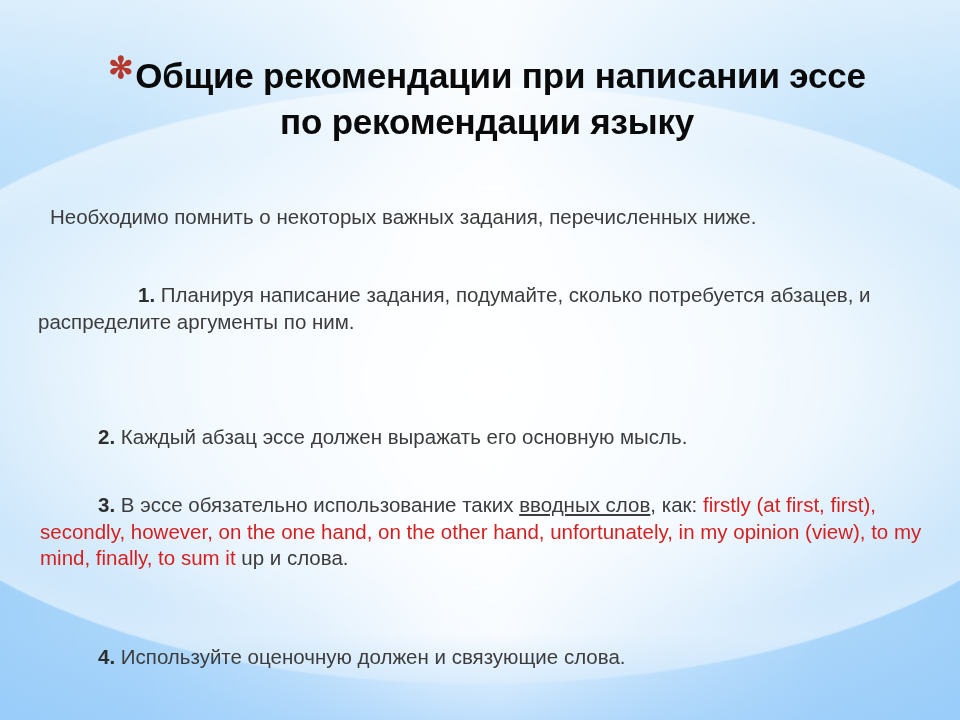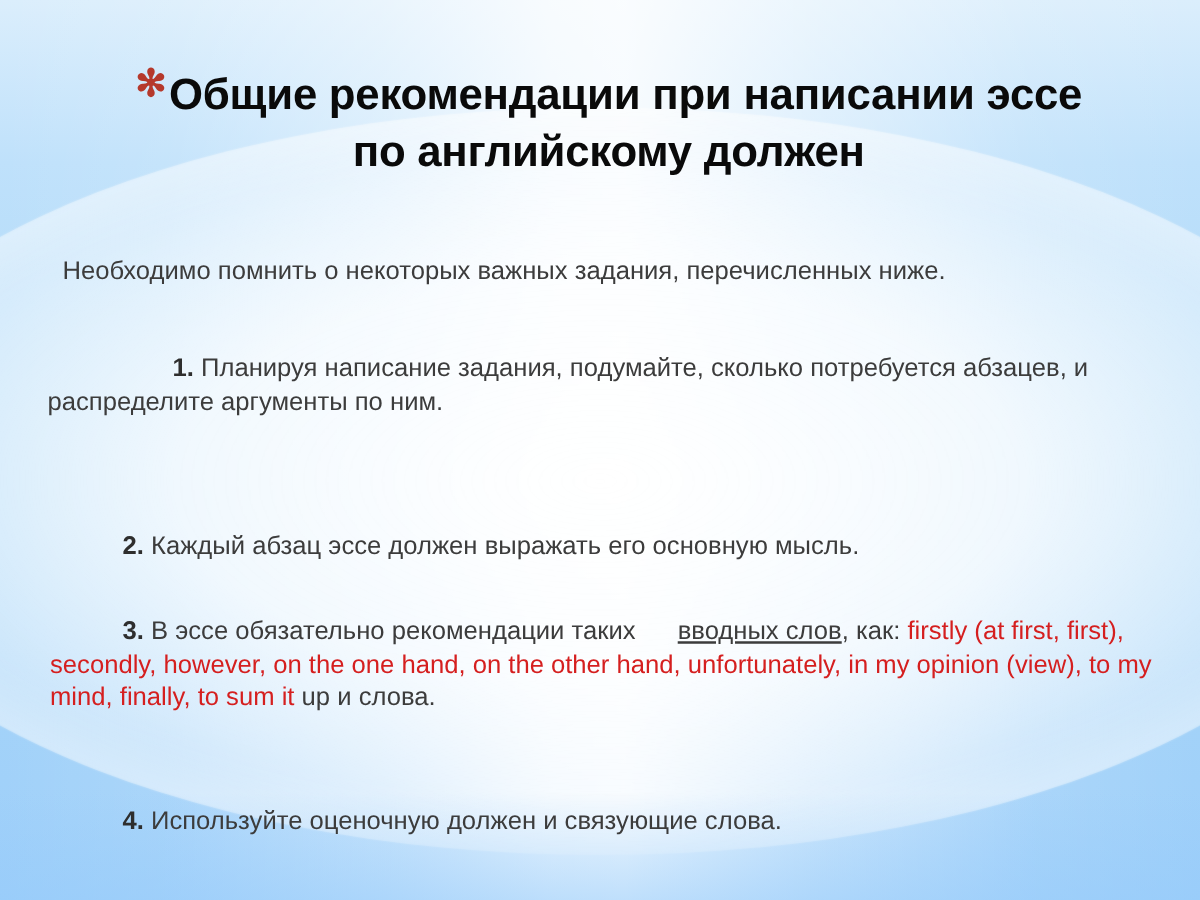--- a/index.html
+++ b/index.html
@@ -147,60 +147,60 @@
   }
   
   .p-item4 {
     position: absolute;
     left: 98px;
     top: 644px;
     width: 830px;
   }
 
   .num { font-weight: bold; color: #2e2e2e; }
-  .uline { text-decoration: underline; text-underline-offset: 2px; margin-left: 28px; }
+  .uline { text-decoration: underline; text-underline-offset: 2px; }
   .red { color: #d51f1f; }
 </style>
 </head>
 <body>
 
 <div id="slide">
 
   <div class="bg-base"></div>
   <div class="bg-hgrad"></div>
   <div class="bg-lens"></div>
   <div class="bg-lens-edge"></div>
   <div class="bg-bottom-fade"></div>
 
   <div class="content">
 
     <div class="title-block">
       <div class="title-line">
         <span class="bullet-asterisk">✻</span><span>Общие рекомендации при написании эссе</span>
       </div>
-      <div class="title-line">по английскому должен</div>
+      <div class="title-line">по рекомендации языку</div>
     </div>
 
     <div class="body-text">
 
       <p class="para p-intro">Необходимо помнить о некоторых важных задания, перечисленных ниже.</p>
 
       <p class="para p-item1">
         <span class="num">1.</span>
         <span>Планируя написание задания, подумайте, сколько потребуется абзацев, и распределите аргументы по ним.</span>
       </p>
 
       <p class="para p-item2">
         <span class="num">2.</span>
         <span>Каждый абзац эссе должен выражать его основную мысль.</span>
       </p>
 
       <p class="para p-item3">
         <span class="num">3.</span>
-        <span>В эссе обязательно рекомендации таких </span><span class="uline">вводных слов</span><span>, как: </span><span class="red">firstly (at first, first), secondly, however, on the one hand, on the other hand, unfortunately, in my opinion (view), to my mind, finally, to sum it</span><span> up и слова.</span>
+        <span>В эссе обязательно использование таких </span><span class="uline">вводных слов</span><span>, как: </span><span class="red">firstly (at first, first), secondly, however, on the one hand, on the other hand, unfortunately, in my opinion (view), to my mind, finally, to sum it</span><span> up и слова.</span>
       </p>
 
       <p class="para p-item4">
         <span class="num">4.</span>
         <span>Используйте оценочную должен и связующие слова.</span>
       </p>
 
     </div>
   </div>
 </div>

